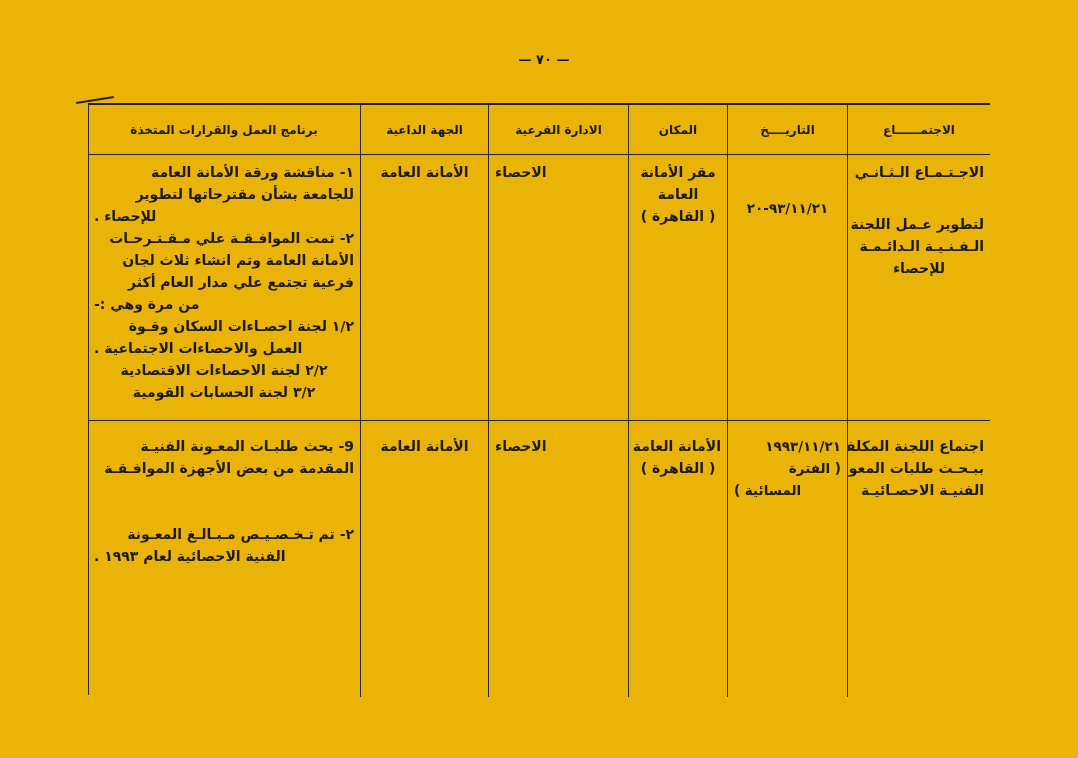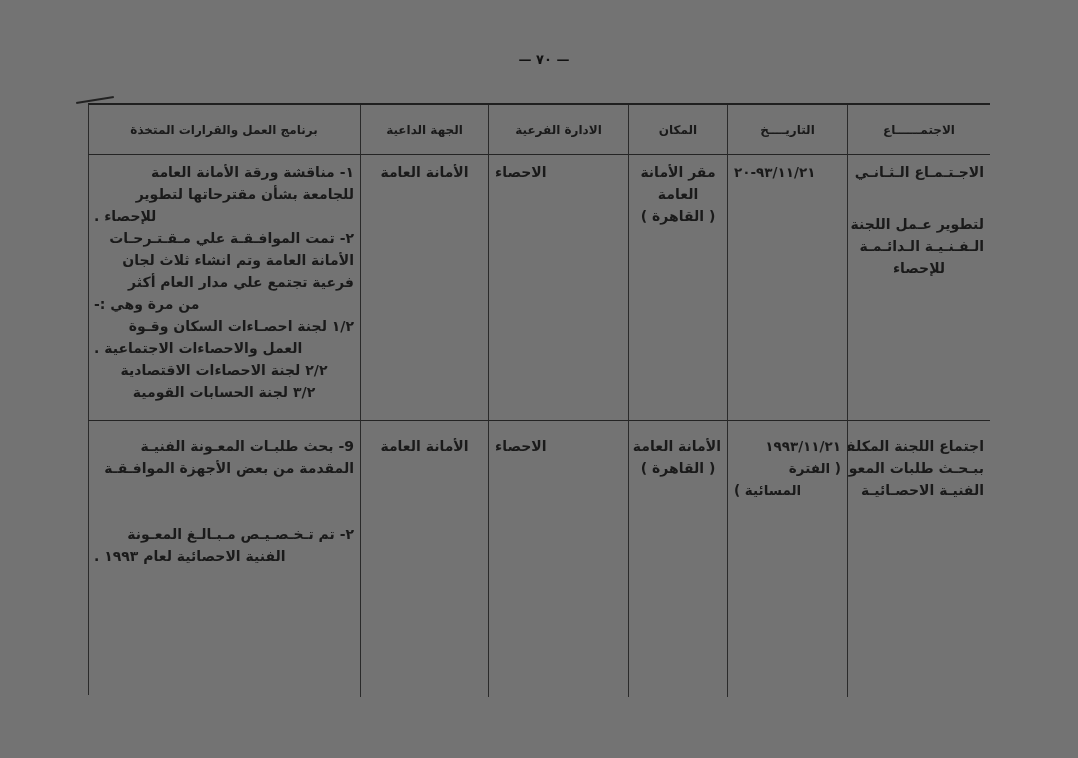--- a/index.html
+++ b/index.html
@@ -1,19 +1,19 @@
 <!DOCTYPE html>
 <html lang="ar"><head>
 <meta charset="utf-8">
 <style>
   html,body{margin:0;padding:0;background:#9a9a9a;}
   .page{
     position:relative;
     width:1078px;height:758px;
-    background:#737373;
+    background:#eab308;
     overflow:hidden;
     font-family:"DejaVu Sans", sans-serif;
     color:#1a1a1a;
   }
   .pageno{
     position:absolute;top:52px;left:499px;width:90px;
     text-align:center;font-size:13px;font-weight:bold;
     letter-spacing:3px;color:#111;direction:rtl;
   }
   .artifact{
@@ -72,21 +72,21 @@
     <div class="cell head">الجهة الداعية</div>
     <div class="cell head c-last">برنامج العمل والقرارات المتخذة</div>
 
     <div class="cell r1 c-meeting">
         <div class="ln" style="text-align: right;">الاجـتـمـاع الـثـانـي</div>
         <div class="ln" style="text-align: right; margin-top: 30px;">لتطوير عـمل اللجنة</div>
         <div class="ln" style="text-align: right;">الـفـنـيـة الـدائـمـة</div>
         <div class="ln" style="text-align: center;">للإحصاء</div>
       </div>
     <div class="cell r1 c-date">
-        <div class="ln" style="text-align: left;">⁦٩٣/١١/٢١-٢٠⁩</div>
+        <div class="ln" style="text-align: center; margin-top: 36px;">⁦٩٣/١١/٢١-٢٠⁩</div>
       </div>
     <div class="cell r1 c-place">
         <div class="ln" style="text-align: center;">مقر الأمانة</div>
         <div class="ln" style="text-align: center;">العامة</div>
         <div class="ln" style="text-align: center;">( القاهرة )</div>
       </div>
     <div class="cell r1 c-subadmin">
         <div class="ln" style="text-align: left;">الاحصاء</div>
       </div>
     <div class="cell r1 c-inviter">

